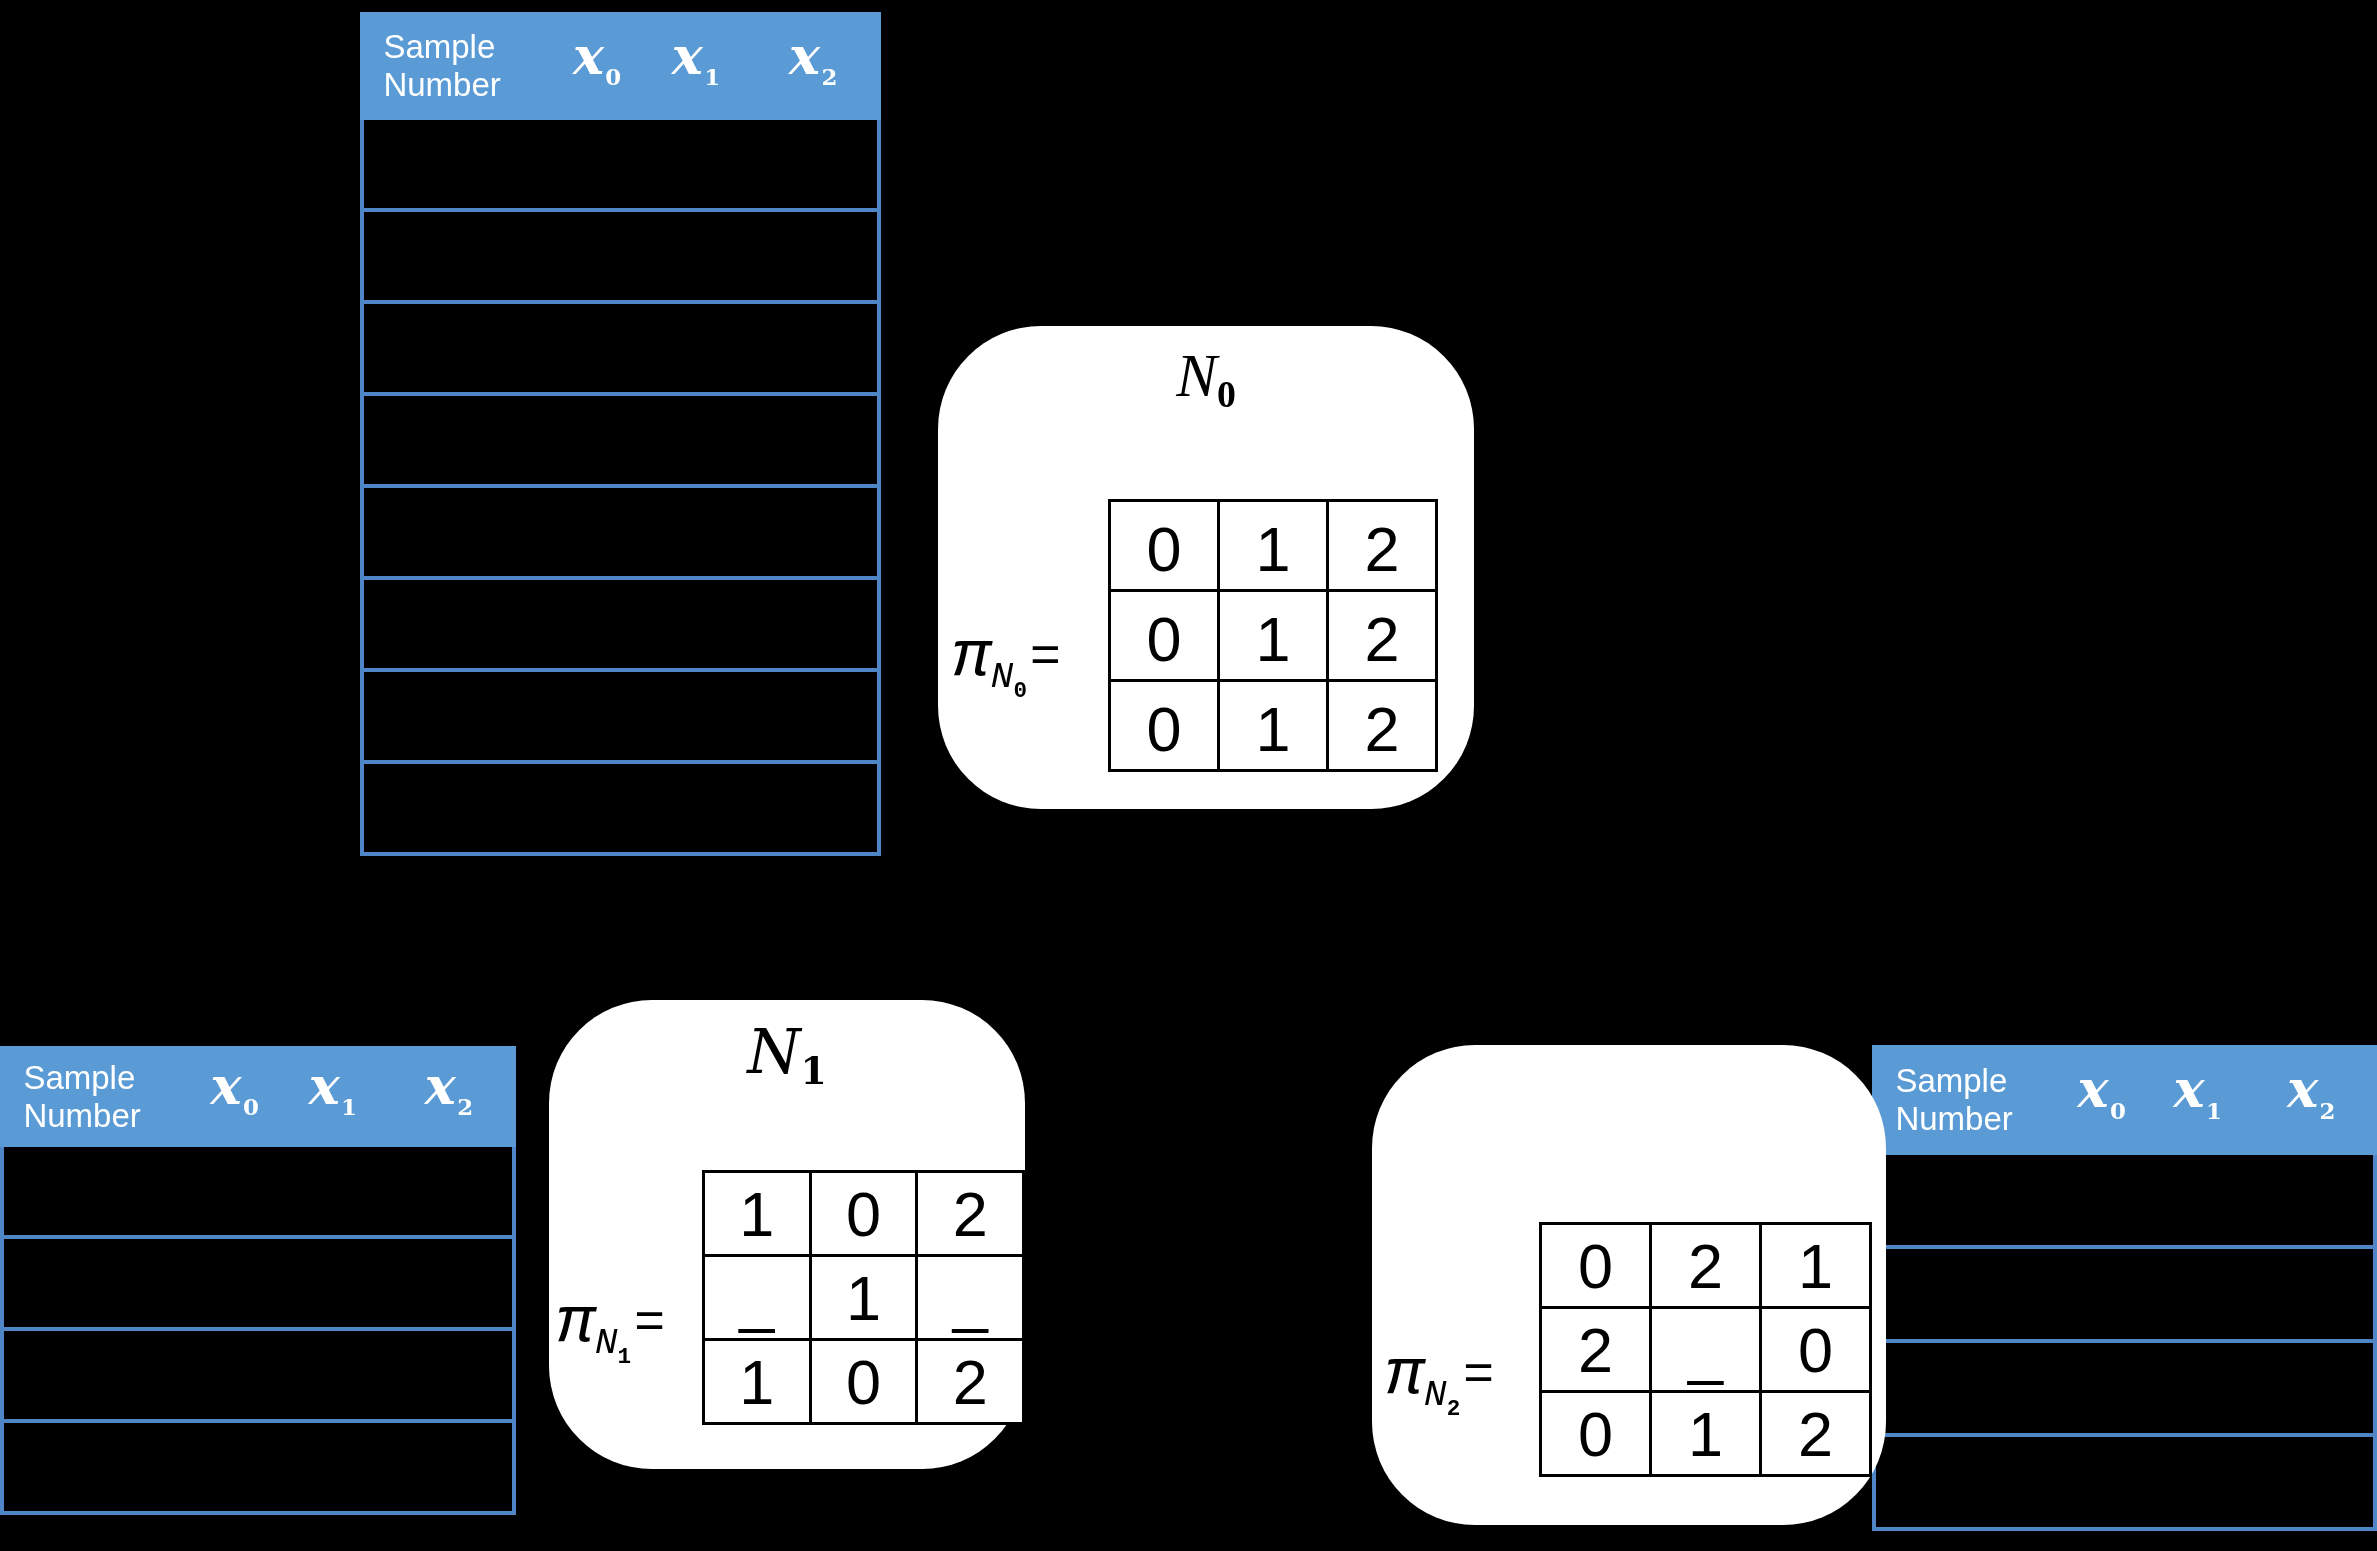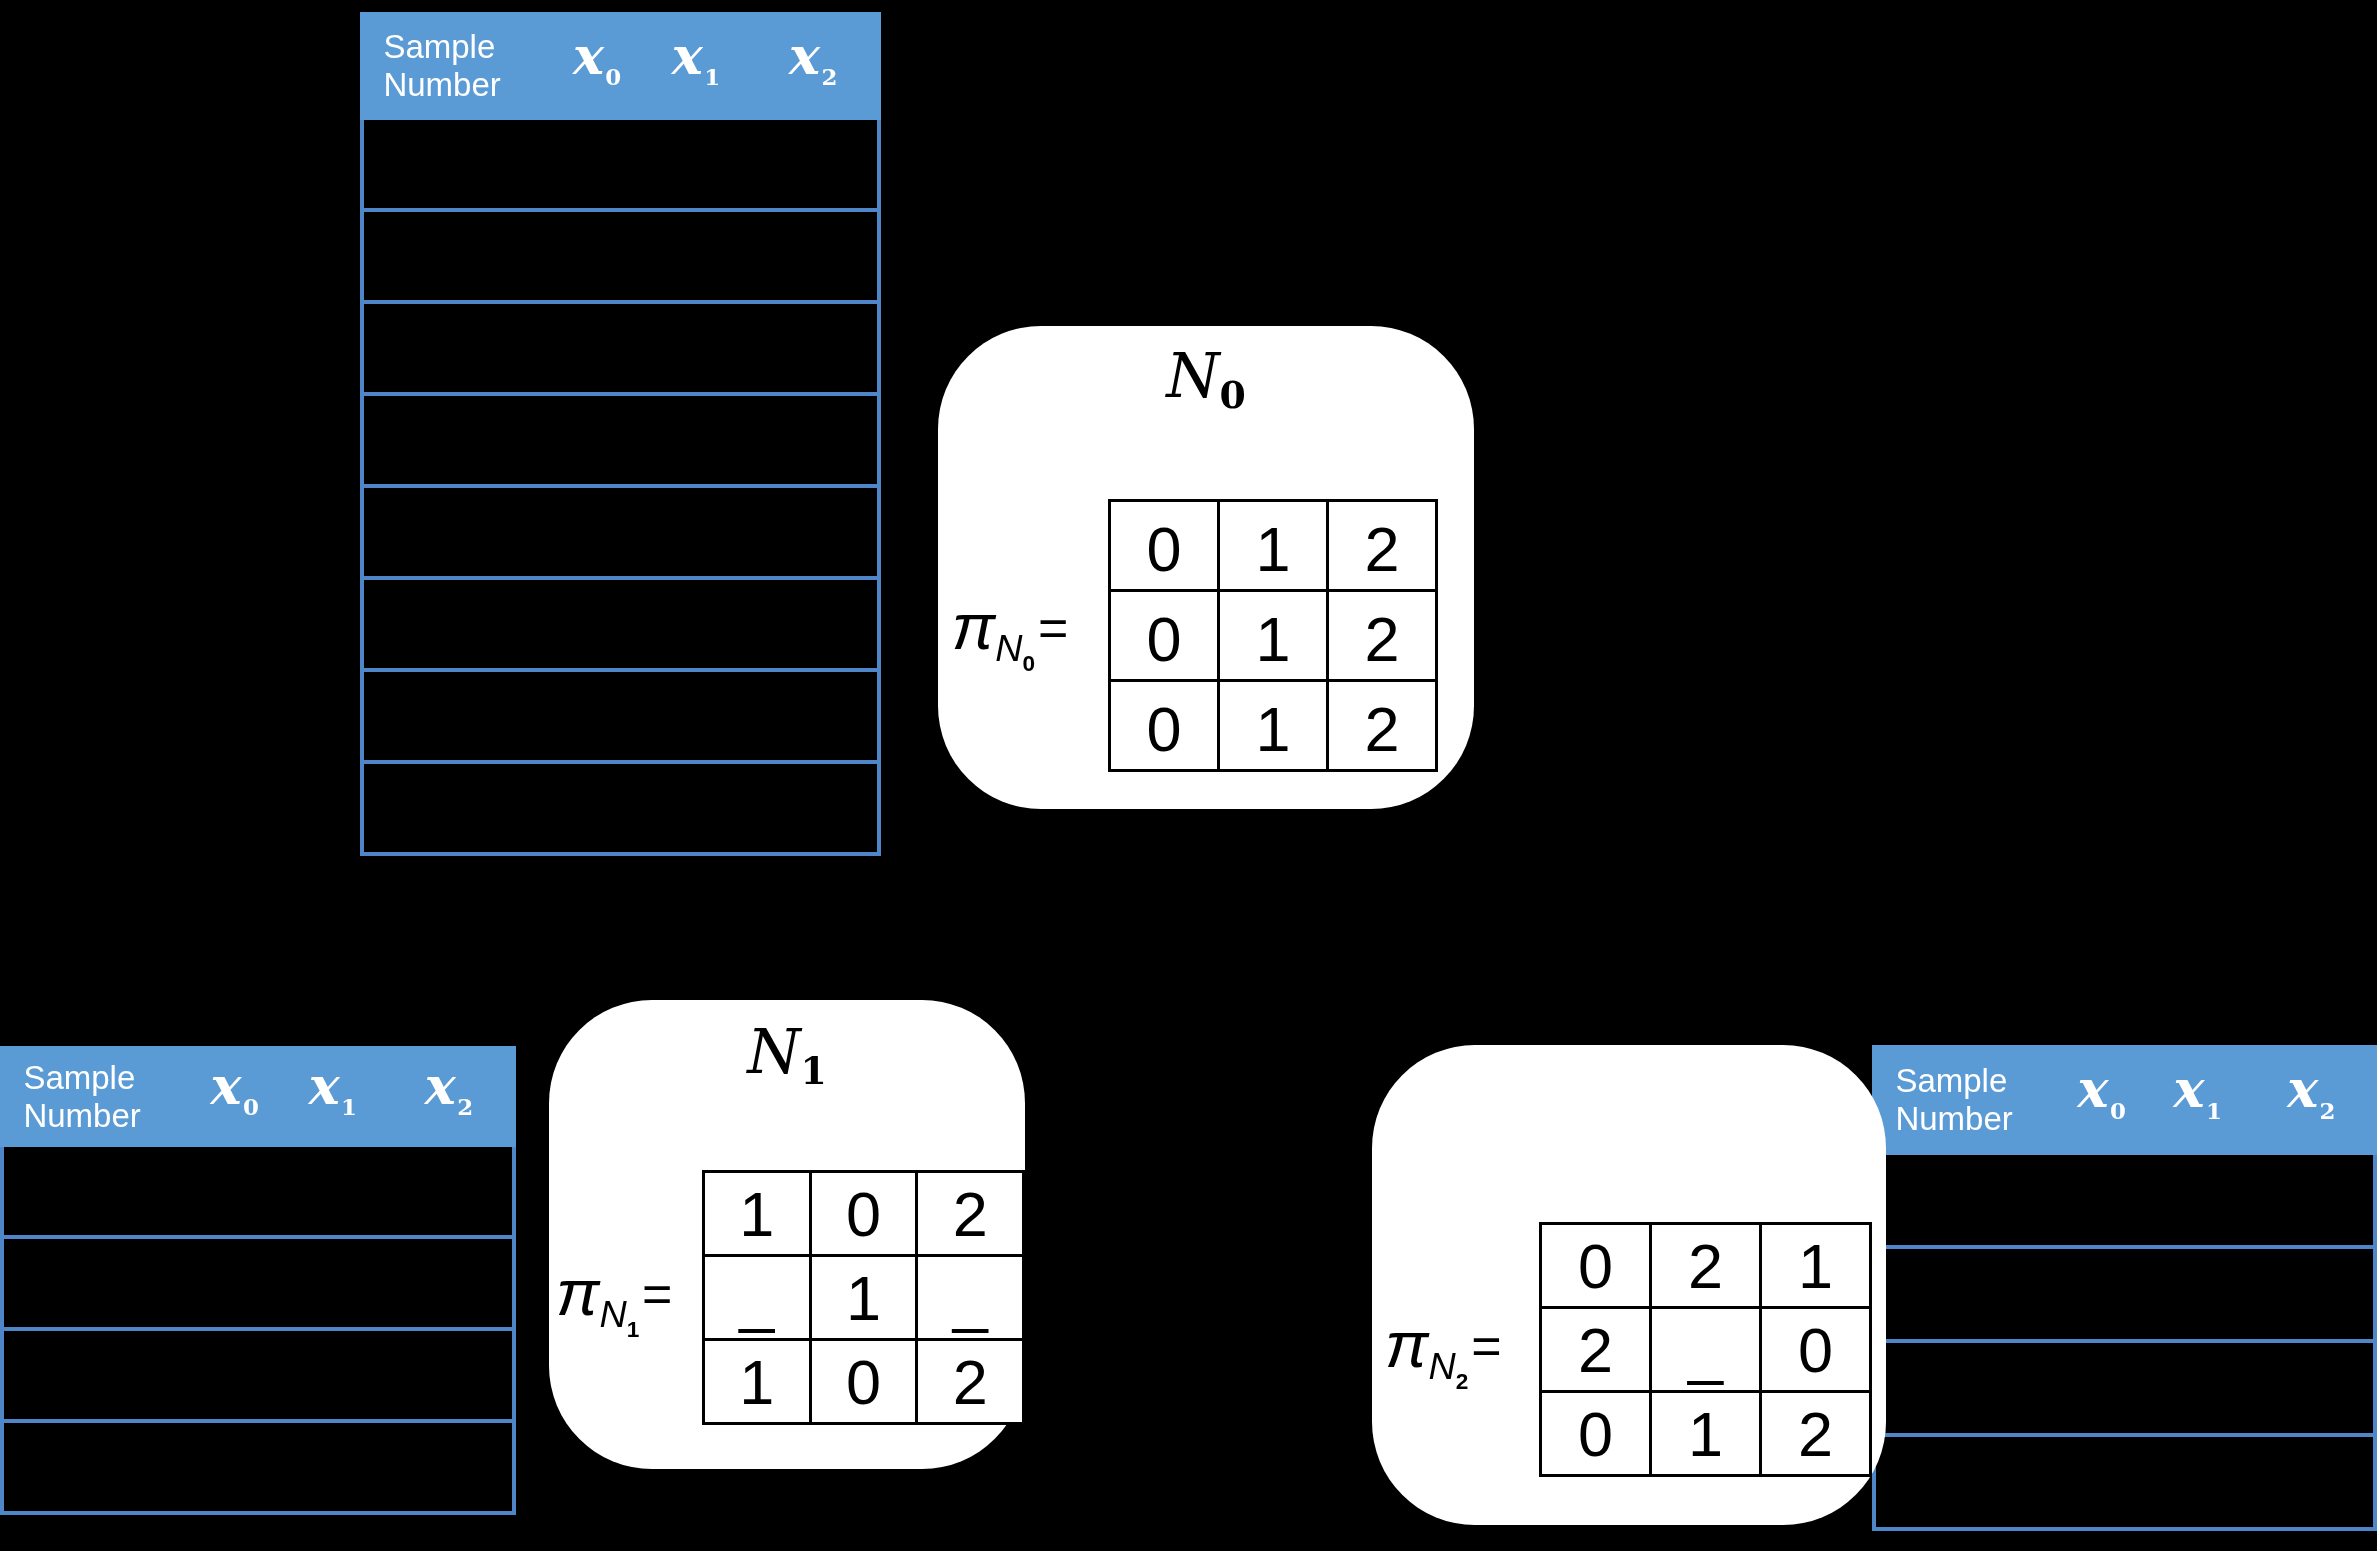--- a/index.html
+++ b/index.html
@@ -61,38 +61,38 @@
     position:absolute;background:var(--card-fill);
     border-radius:103px;color:var(--matrix-text);
   }
   .nbox-title{
     position:absolute;left:0;width:100%;text-align:center;
     font-family:"DejaVu Serif",serif;font-style:italic;
     font-size:61px;line-height:1;
   }
   .tsub{font-size:0.62em;font-style:normal;font-weight:bold;vertical-align:-0.3em;}
   .pi-label{
-    position:absolute;font-family:Liberation Sans, sans-serif;font-style:italic;
-    font-size:65px;line-height:1;white-space:nowrap;
+    position:absolute;font-family:Liberation Mono, monospace;font-style:italic;
+    font-size:65px;line-height:1;white-space:nowrap;margin-top:32px;
   }
   .psub{font-size:0.58em;vertical-align:-0.32em;}
   .psub2{font-size:0.6em;font-style:normal;font-weight:bold;vertical-align:-0.45em;}
   .eq{font-style:normal;font-size:0.8em;vertical-align:0.06em;margin-left:2.8px;}
   .matrix{
     position:absolute;border-collapse:collapse;background:var(--card-fill);
   }
   .matrix td{
     box-sizing:content-box;border:3.4px solid var(--matrix-line);
     text-align:center;vertical-align:bottom;
     font-family:"Liberation Sans",sans-serif;font-size:63px;
     line-height:1.05;padding:0 0 6.9px 0;color:var(--matrix-text);
   }
 
   #n0{left:938px;top:326px;width:536px;height:483px;}
-  #n0 .nbox-title{top:19px;}
+  #n0 .nbox-title{top:19px;font-family:Liberation Serif, serif;}
   #n0 .matrix{left:170px;top:173px;}
   #n0 .matrix td{width:106px;height:80px;}
   #n0 .pi-label{left:13.8px;top:268px;}
 
   #n1{left:549px;top:1000px;width:476px;height:469px;}
   #n1 .nbox-title{top:20.6px;}
   #n1 .matrix{left:153px;top:170px;}
   #n1 .matrix td{width:107px;height:74px;}
   #n1 .pi-label{left:6.9px;top:260px;}
 

